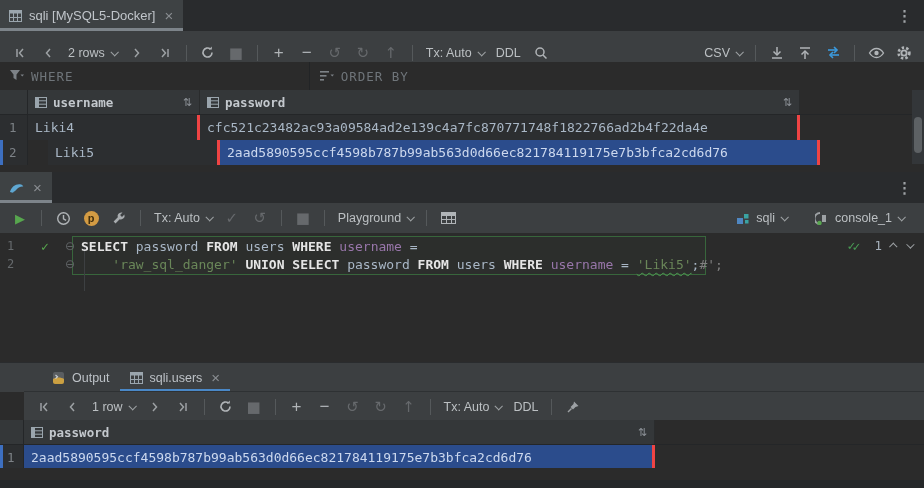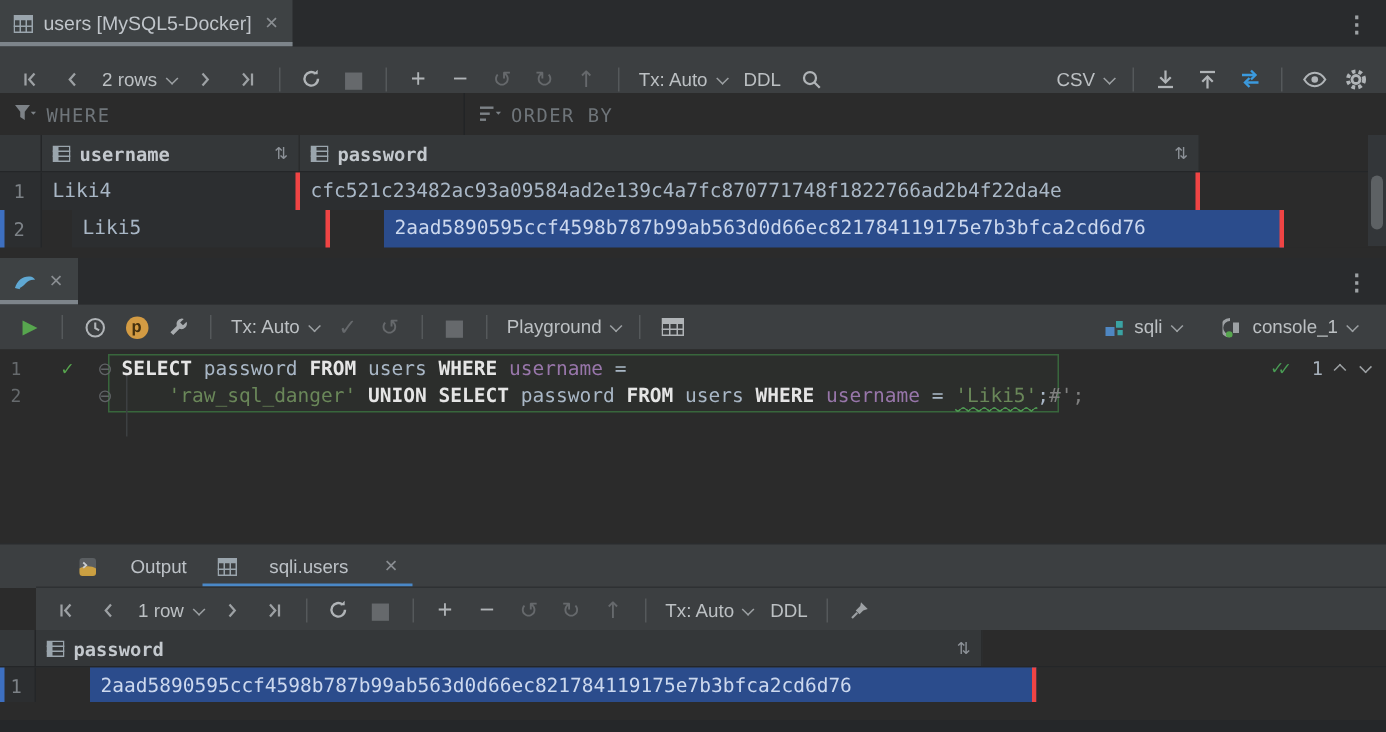--- a/index.html
+++ b/index.html
@@ -42,21 +42,21 @@
   .gridhead{display:flex;background:#343739;border-bottom:1px solid #242628;height:24px;}
   .hcell{display:flex;align-items:center;gap:6px;padding:0 7px;color:#c3c8cd;
          font:bold 12.5px "DejaVu Sans Mono",monospace;border-right:1px solid #2a2c2d;box-sizing:border-box;}
   .sortglyph{margin-left:auto;color:#8d9298;font-size:11px;font-weight:normal;font-family:"DejaVu Sans",sans-serif;}
   .grow{display:flex;height:25px;align-items:stretch;font-size:13px;color:#a9b7c6;}
   .gut{width:28px;box-sizing:border-box;display:flex;align-items:center;padding-left:9px;
        color:#7d8287;background:#2c2e30;border-right:1px solid #242628;position:relative;font-size:12.5px;}
   .gut .selmark{position:absolute;left:0;top:0;bottom:0;width:3px;background:#3d6fc0;}
   .dcell{display:flex;align-items:center;padding:0 7px;background:#2c2e30;
          border-right:3px solid #ef4444;box-sizing:border-box;white-space:nowrap;overflow:hidden;}
-  .dcell.sel{background:#2b4c8c;color:#ccd8ee;margin-left:36px;}
+  .dcell.sel{background:#2b4c8c;color:#ccd8ee;}
   .gfill{flex:1;background:#2b2b2b;}
   .scrolltrack{position:absolute;top:0;bottom:0;right:0;width:12px;background:#333639;}
   .scrollthumb{position:absolute;top:27px;left:2px;width:8px;height:36px;background:#5d6164;border-radius:4px;}
 
   
   .editor{background:#2b2b2b;font-family:"DejaVu Sans Mono",monospace;font-size:13px;}
   .codeline{position:absolute;left:0;height:18px;display:flex;align-items:center;white-space:pre;}
   .lnum{width:24px;text-align:left;padding-left:7px;color:#666a6d;font-size:12px;}
   .gmark{width:28px;text-align:center;}
   .fold{width:22px;text-align:center;color:#606366;font-size:12px;font-family:"DejaVu Sans",sans-serif;}
@@ -68,42 +68,42 @@
   .wavy{text-decoration:underline;text-decoration-style:wavy;text-decoration-color:#4e9a52;
         text-decoration-thickness:1px;text-underline-offset:3px;}
   .stmtbox{position:absolute;border:1px solid #38663c;background:rgba(80,160,90,0.03);}
   .execwidget{position:absolute;display:flex;align-items:center;gap:9px;color:#a7b1bc;font-size:12.5px;}
   .dblcheck{position:relative;color:#499c54;font-weight:bold;font-size:13px;width:18px;}
   .dblcheck .c2{position:absolute;left:5px;top:1px;}
   .foldline{position:absolute;width:1px;background:#3d4042;}
 
   
   .btabbar{background:#3c3f41;border-top:1px solid #2a2c2e;display:flex;align-items:stretch;padding-left:42px;}
-  .btab{display:flex;align-items:center;gap:22px;padding:0 10px;color:#bdc2c7;font-size:12.5px;position:relative;}
+  .btab{display:flex;align-items:center;gap:7px;padding:0 10px;color:#bdc2c7;font-size:12.5px;position:relative;}
   .btab.active::after{content:"";position:absolute;left:0;right:0;bottom:0;height:3px;background:#4a88c7;}
 
   svg{display:block;}
 </style>
 </head>
 <body>
 
 <div class="app">
 
   <div class="tabbar abs" style="top:0;height:31px;">
     <div class="tab active">
       <span>
         <svg width="13" height="12" viewBox="0 0 13 12">
             <rect x="0.5" y="0.5" width="12" height="11" fill="none" stroke="#9aa5ad"></rect>
             <rect x="0.5" y="0.5" width="12" height="3" fill="#9aa5ad"></rect>
             <line x1="4.5" y1="0" x2="4.5" y2="12" stroke="#9aa5ad"></line>
             <line x1="8.5" y1="0" x2="8.5" y2="12" stroke="#9aa5ad"></line>
             <line x1="0" y1="7.5" x2="13" y2="7.5" stroke="#9aa5ad"></line>
           </svg>
       </span>
-      <span>users [MySQL5-Docker]</span>
+      <span>sqli [MySQL5-Docker]</span>
       <span class="close-x">×</span>
     </div>
     <span class="kebab">⋮</span>
   </div>
 
   <div class="toolbar abs" style="top:31px;height:43px;">
     <span class="ti">
       <svg width="12" height="12" viewBox="0 0 12 12">
           <path d="M3 2v8" stroke="#9da1a4" stroke-width="1.5" fill="none"></path>
           <path d="M9 2 5.5 6 9 10" stroke="#9da1a4" stroke-width="1.5" fill="none"></path>

